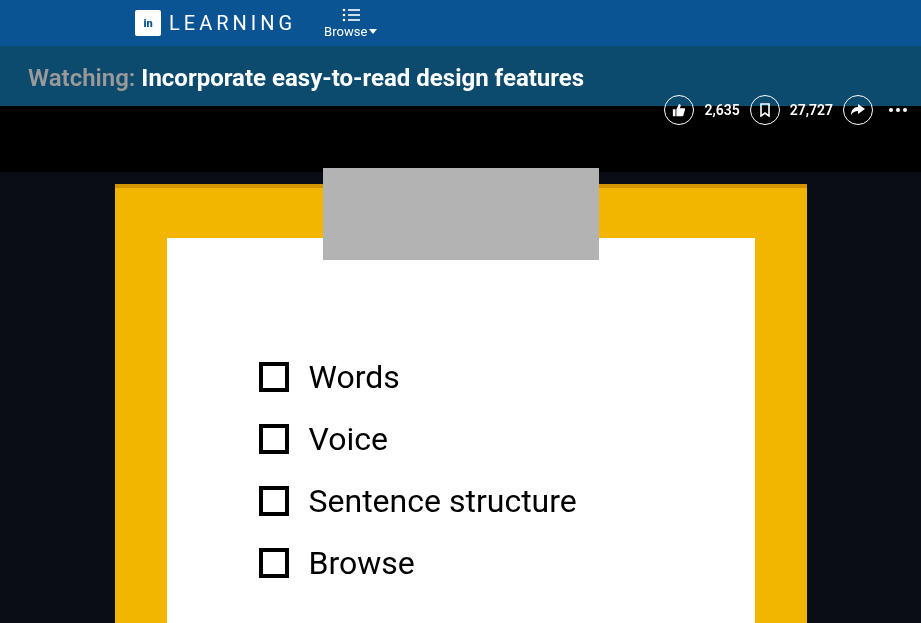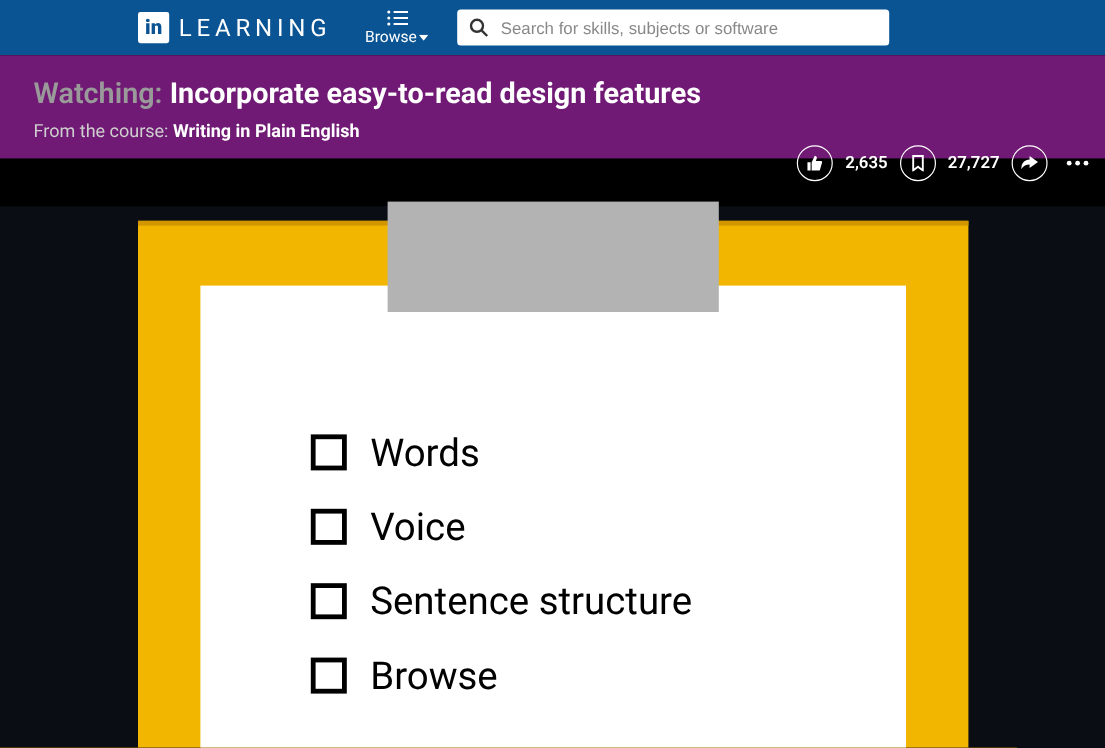--- a/index.html
+++ b/index.html
@@ -24,22 +24,23 @@
     }
     .in-logo {
       width: 26px;
       height: 26px;
       background: #ffffff;
       color: #0a5493;
       display: inline-flex;
       align-items: center;
       justify-content: center;
       font-weight: 900;
-      font-size: 17px;
+      font-size: 11px;
       border-radius: 2px;
+      margin-left: 20px;
     }
     .learning-text {
       color: #ffffff;
       font-size: 20px;
       font-weight: 400;
       letter-spacing: 4px;
     }
     .browse-block {
       display: flex;
       flex-direction: column;
@@ -67,21 +68,21 @@
       border: none;
       outline: none;
       font-size: 14px;
       margin-left: 10px;
       width: 100%;
       color: #333;
     }
     .search-input::placeholder { color: #888; }
 
     .header-band {
-      background: #701a75;
+      background: #0c4a6e;
       padding: 18px 0 14px 28px;
       color: #ffffff;
       position: relative;
     }
     .watching-line {
       font-size: 24px;
       font-weight: 700;
     }
     .watching-prefix {
       color: #9a9a9a;
@@ -207,39 +208,28 @@
         <line x1="6" y1="12" x2="18" y2="12" stroke="#fff" stroke-width="1.6"></line>
       </svg>
     </span>
     <span class="browse-label">
       <span>Browse</span>
       <svg width="8" height="5" viewBox="0 0 8 5">
           <path d="M0 0 L4 5 L8 0 Z" fill="#fff"></path>
         </svg>
     </span>
   </div>
-  <div class="search-box">
-    <svg width="16" height="16" viewBox="0 0 16 16">
-      <circle cx="6.5" cy="6.5" r="5" stroke="#333" stroke-width="2" fill="none"></circle>
-      <line x1="10.5" y1="10.5" x2="15" y2="15" stroke="#333" stroke-width="2"></line>
-    </svg>
-    <input class="search-input" type="text" placeholder="Search for skills, subjects or software" style="">
-  </div>
 </div>
 
 <div class="header-wrapper">
 <div class="header-band">
   <div class="watching-line">
     <span class="watching-prefix">Watching:</span>
     <span>Incorporate easy-to-read design features</span>
   </div>
-  <div class="course-line">
-    <span class="course-prefix">From the course:</span>
-    <span class="course-name">Writing in Plain English</span>
-  </div>
 
   <div class="actions-row">
     <span class="icon-btn">
       <svg width="14" height="14" viewBox="0 0 16 16" fill="#fff">
         <path d="M1 7 h3 v8 h-3 z M5 15 v-8 l3-6 c1 0 2 1 2 2 l-1 3 h5 c1 0 1 1 1 1 l-2 7 c0 1-1 1-1 1 z"></path>
       </svg>
     </span>
     <span class="count">2,635</span>
     <span class="icon-btn">
       <svg width="12" height="14" viewBox="0 0 12 14" fill="none" stroke="#fff" stroke-width="1.6">

